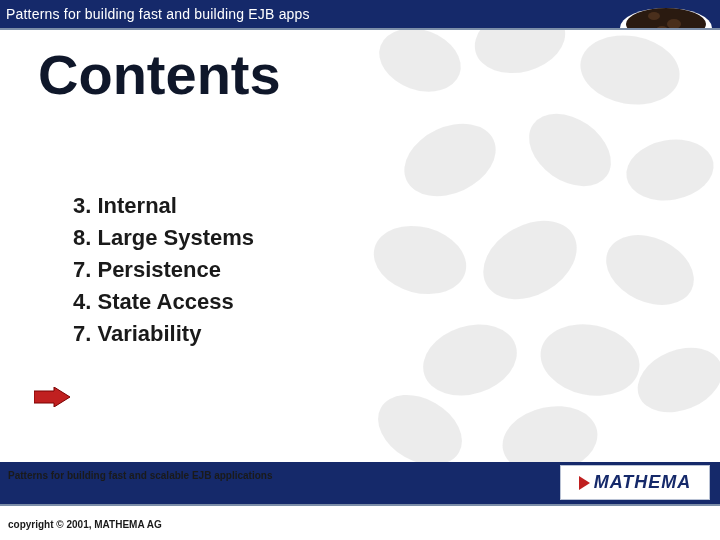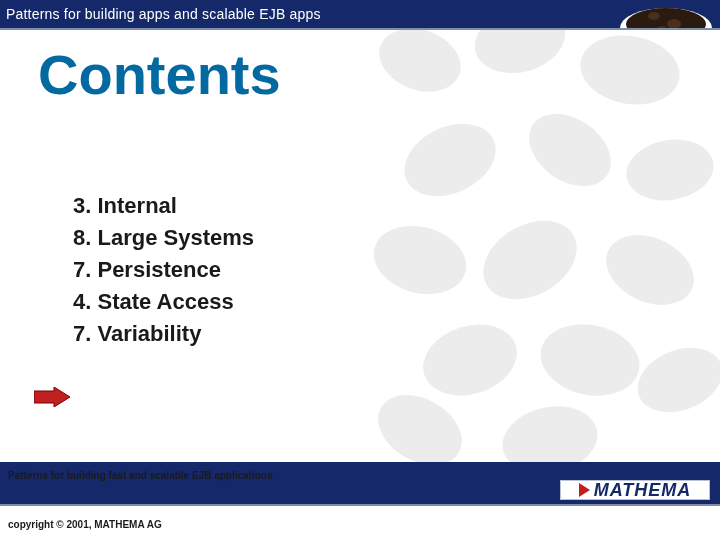--- a/index.html
+++ b/index.html
@@ -63,21 +63,21 @@
     background: #7c8ea8;
     z-index: 2;
   }
 
   .slide-title {
     position: absolute;
     top: 42px;
     left: 38px;
     font-size: 56px;
     font-weight: 700;
-    color: #0369a1;
+    color: #0f172a;
     z-index: 2;
   }
 
   .toc {
     position: absolute;
     top: 190px;
     left: 73px;
     z-index: 2;
   }
   .toc-item {
@@ -116,21 +116,21 @@
     width: 720px;
     height: 2px;
     background: #7c8ea8;
   }
 
   .logo {
     position: absolute;
     right: 10px;
     bottom: 40px;
     width: 150px;
-    height: 20px;
+    height: 35px;
     background: #ffffff;
     box-shadow: 0 0 0 1px #b9c2d4 inset;
     display: flex;
     align-items: center;
     justify-content: center;
     z-index: 3;
   }
   .logo-text {
     font-family: "Arial Black", Arial, sans-serif;
     font-weight: 900;
@@ -182,21 +182,21 @@
       <ellipse cx="110" cy="360" rx="48" ry="34" transform="rotate(-18 110 360)"></ellipse>
       <ellipse cx="230" cy="360" rx="50" ry="35" transform="rotate(12 230 360)"></ellipse>
       <ellipse cx="320" cy="380" rx="44" ry="30" transform="rotate(-22 320 380)"></ellipse>
       <ellipse cx="60" cy="430" rx="45" ry="31" transform="rotate(30 60 430)"></ellipse>
       <ellipse cx="190" cy="440" rx="48" ry="33" transform="rotate(-12 190 440)"></ellipse>
     </g>
   </svg>
 </div>
 
 <div class="header-bar">
-  <span class="header-title">Patterns for building apps and scalable EJB apps</span>
+  <span class="header-title">Patterns for building fast and building EJB apps</span>
 </div>
 <div class="header-cup">
   <svg width="130" height="60" viewBox="0 0 130 60">
     <ellipse cx="70" cy="34" rx="46" ry="20" fill="#ffffff"></ellipse>
     <ellipse cx="70" cy="30" rx="40" ry="16" fill="#2a1a10"></ellipse>
     <ellipse cx="58" cy="22" rx="6" ry="4" fill="#4a2f1c"></ellipse>
     <ellipse cx="78" cy="30" rx="7" ry="5" fill="#4a2f1c"></ellipse>
     <ellipse cx="66" cy="36" rx="6" ry="4" fill="#4a2f1c"></ellipse>
   </svg>
 </div>

